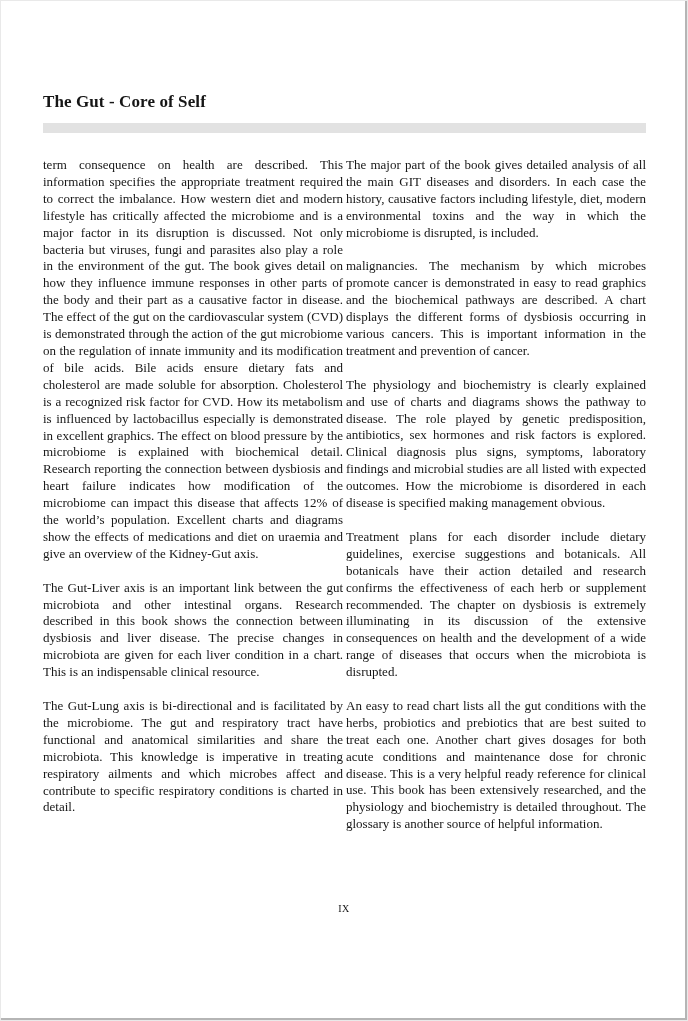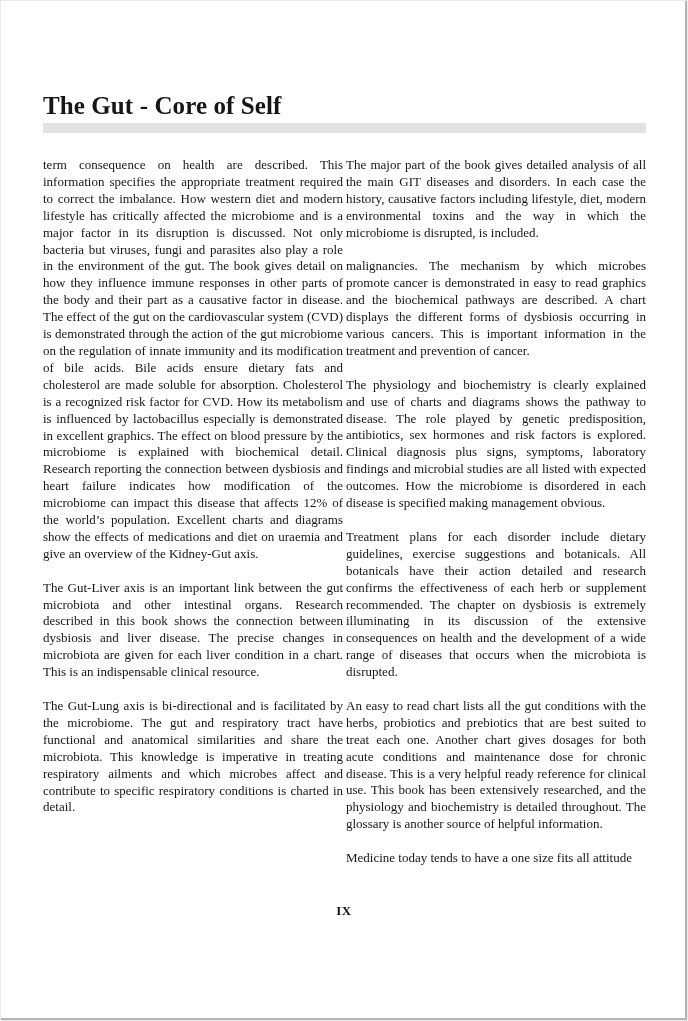--- a/index.html
+++ b/index.html
@@ -23,21 +23,21 @@
     position: absolute;
     left: 42px;
     right: 41px;
     top: 91px;
     display: flex;
     justify-content: space-between;
     align-items: baseline;
     white-space: nowrap;
   }
   .running-header .title {
-    font-size: 25px;
+    font-size: 17px;
     font-weight: bold;
     letter-spacing: 0.1px;
   }
   .running-header .subtitle {
     font-size: 18px;
     font-weight: normal;
   }
   .divider-bar {
     position: absolute;
     left: 42px;
@@ -68,23 +68,22 @@
   }
   .col p:last-child {
     margin-bottom: 0;
   }
   .folio {
     position: absolute;
     left: 0;
     right: 0;
     top: 902px;
     text-align: center;
-    font-size: 13px;
+    font-size: 10px;
     letter-spacing: 0.5px;
-    font-weight: bold;
   }
 </style>
 </head>
 <body>
 
 <div class="page">
 
   <div class="running-header">
     <span class="title">The Gut - Core of Self</span>
   </div>
@@ -96,19 +95,18 @@
       <p>term consequence on health are described. This information specifies the appropriate treatment required to correct the imbalance. How western diet and modern lifestyle has critically affected the microbiome and is a major factor in its disruption is discussed. Not only bacteria but viruses, fungi and parasites also play a role in the environment of the gut. The book gives detail on how they influence immune responses in other parts of the body and their part as a causative factor in disease. The effect of the gut on the cardiovascular system (CVD) is demonstrated through the action of the gut microbiome on the regulation of innate immunity and its modification of bile acids. Bile acids ensure dietary fats and cholesterol are made soluble for absorption. Cholesterol is a recognized risk factor for CVD. How its metabolism is influenced by lactobacillus especially is demonstrated in excellent graphics. The effect on blood pressure by the microbiome is explained with biochemical detail. Research reporting the connection between dysbiosis and heart failure indicates how modification of the microbiome can impact this disease that affects 12% of the world’s population. Excellent charts and diagrams show the effects of medications and diet on uraemia and give an overview of the Kidney-Gut axis.</p>
       <p>The Gut-Liver axis is an important link between the gut microbiota and other intestinal organs. Research described in this book shows the connection between dysbiosis and liver disease. The precise changes in microbiota are given for each liver condition in a chart. This is an indispensable clinical resource.</p>
       <p>The Gut-Lung axis is bi-directional and is facilitated by the microbiome. The gut and respiratory tract have functional and anatomical similarities and share the microbiota. This knowledge is imperative in treating respiratory ailments and which microbes affect and contribute to specific respiratory conditions is charted in detail.</p>
     </div>
     <div class="col">
       <p>The major part of the book gives detailed analysis of all the main GIT diseases and disorders. In each case the history, causative factors including lifestyle, diet, modern environmental toxins and the way in which the microbiome is disrupted, is included.</p>
       <p>malignancies. The mechanism by which microbes promote cancer is demonstrated in easy to read graphics and the biochemical pathways are described. A chart displays the different forms of dysbiosis occurring in various cancers. This is important information in the treatment and prevention of cancer.</p>
       <p>The physiology and biochemistry is clearly explained and use of charts and diagrams shows the pathway to disease. The role played by genetic predisposition, antibiotics, sex hormones and risk factors is explored. Clinical diagnosis plus signs, symptoms, laboratory findings and microbial studies are all listed with expected outcomes. How the microbiome is disordered in each disease is specified making management obvious.</p>
       <p>Treatment plans for each disorder include dietary guidelines, exercise suggestions and botanicals. All botanicals have their action detailed and research confirms the effectiveness of each herb or supplement recommended. The chapter on dysbiosis is extremely illuminating in its discussion of the extensive consequences on health and the development of a wide range of diseases that occurs when the microbiota is disrupted.</p>
       <p>An easy to read chart lists all the gut conditions with the herbs, probiotics and prebiotics that are best suited to treat each one. Another chart gives dosages for both acute conditions and maintenance dose for chronic disease. This is a very helpful ready reference for clinical use. This book has been extensively researched, and the physiology and biochemistry is detailed throughout. The glossary is another source of helpful information.</p>
-      <p>Medicine today tends to have a one size fits all attitude</p>
     </div>
   </div>
 
   <div class="folio">IX</div>
 
 </div>
 
 </body></html>

